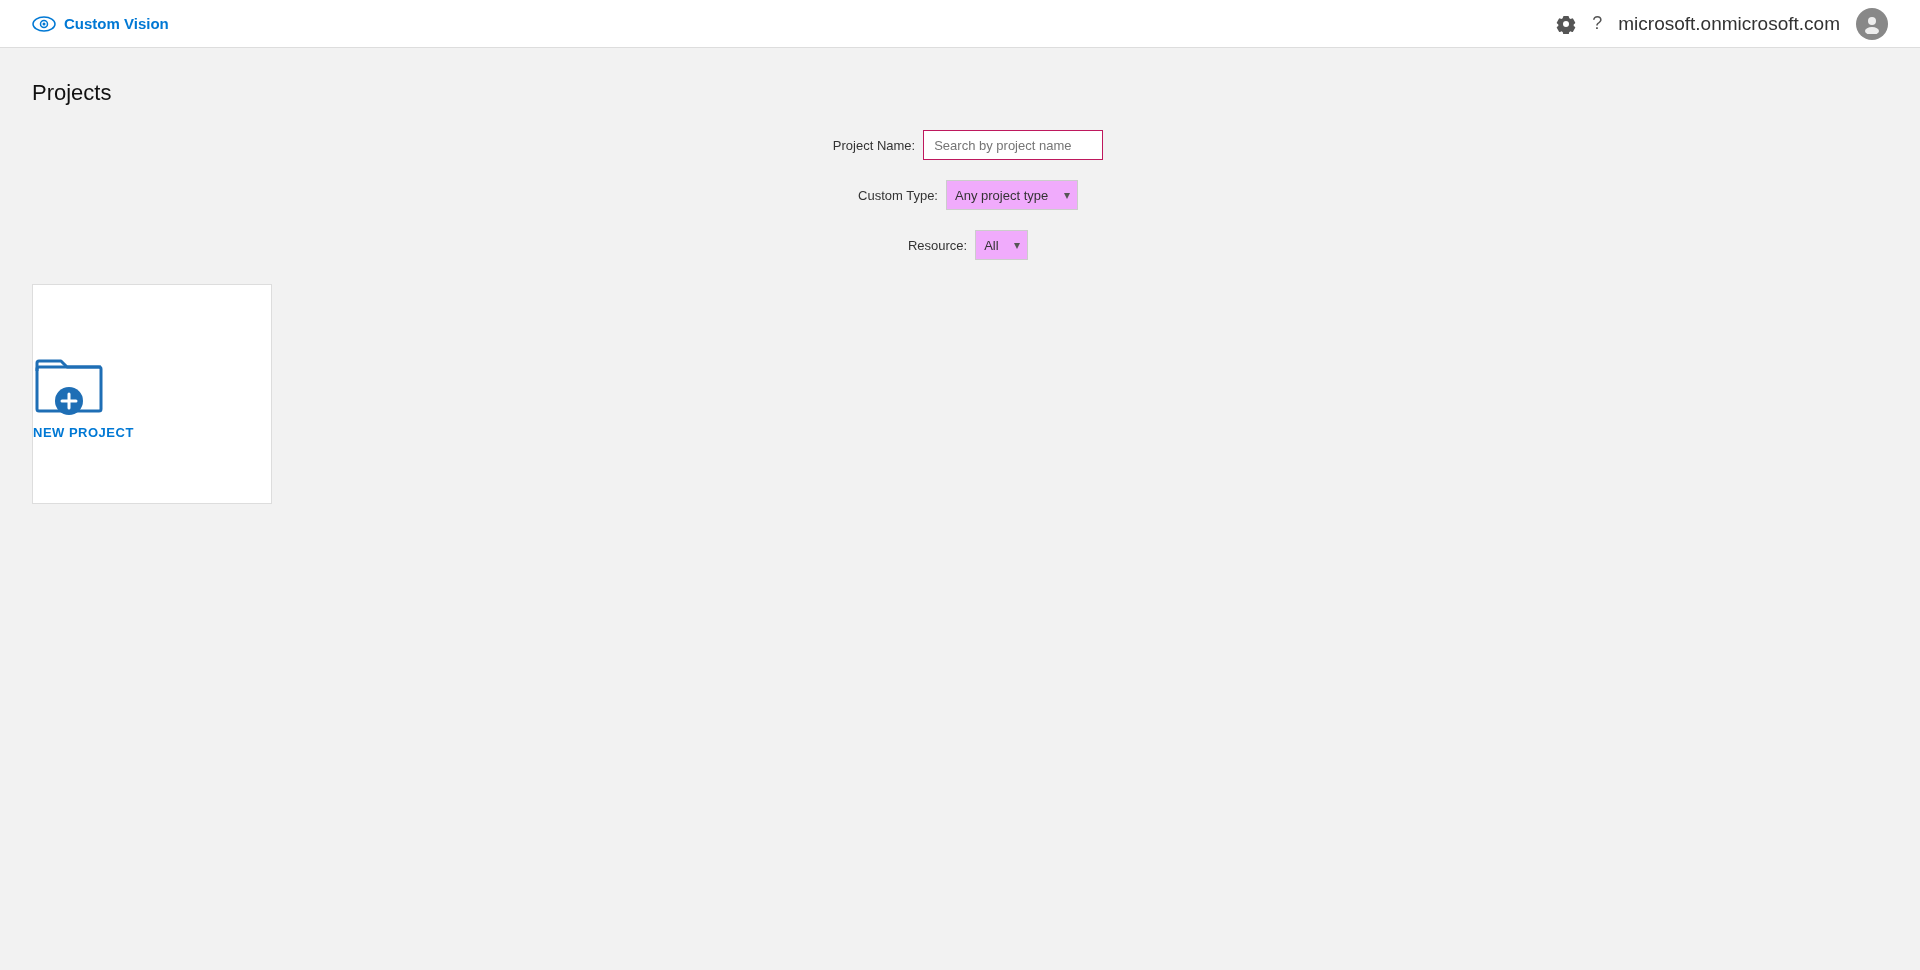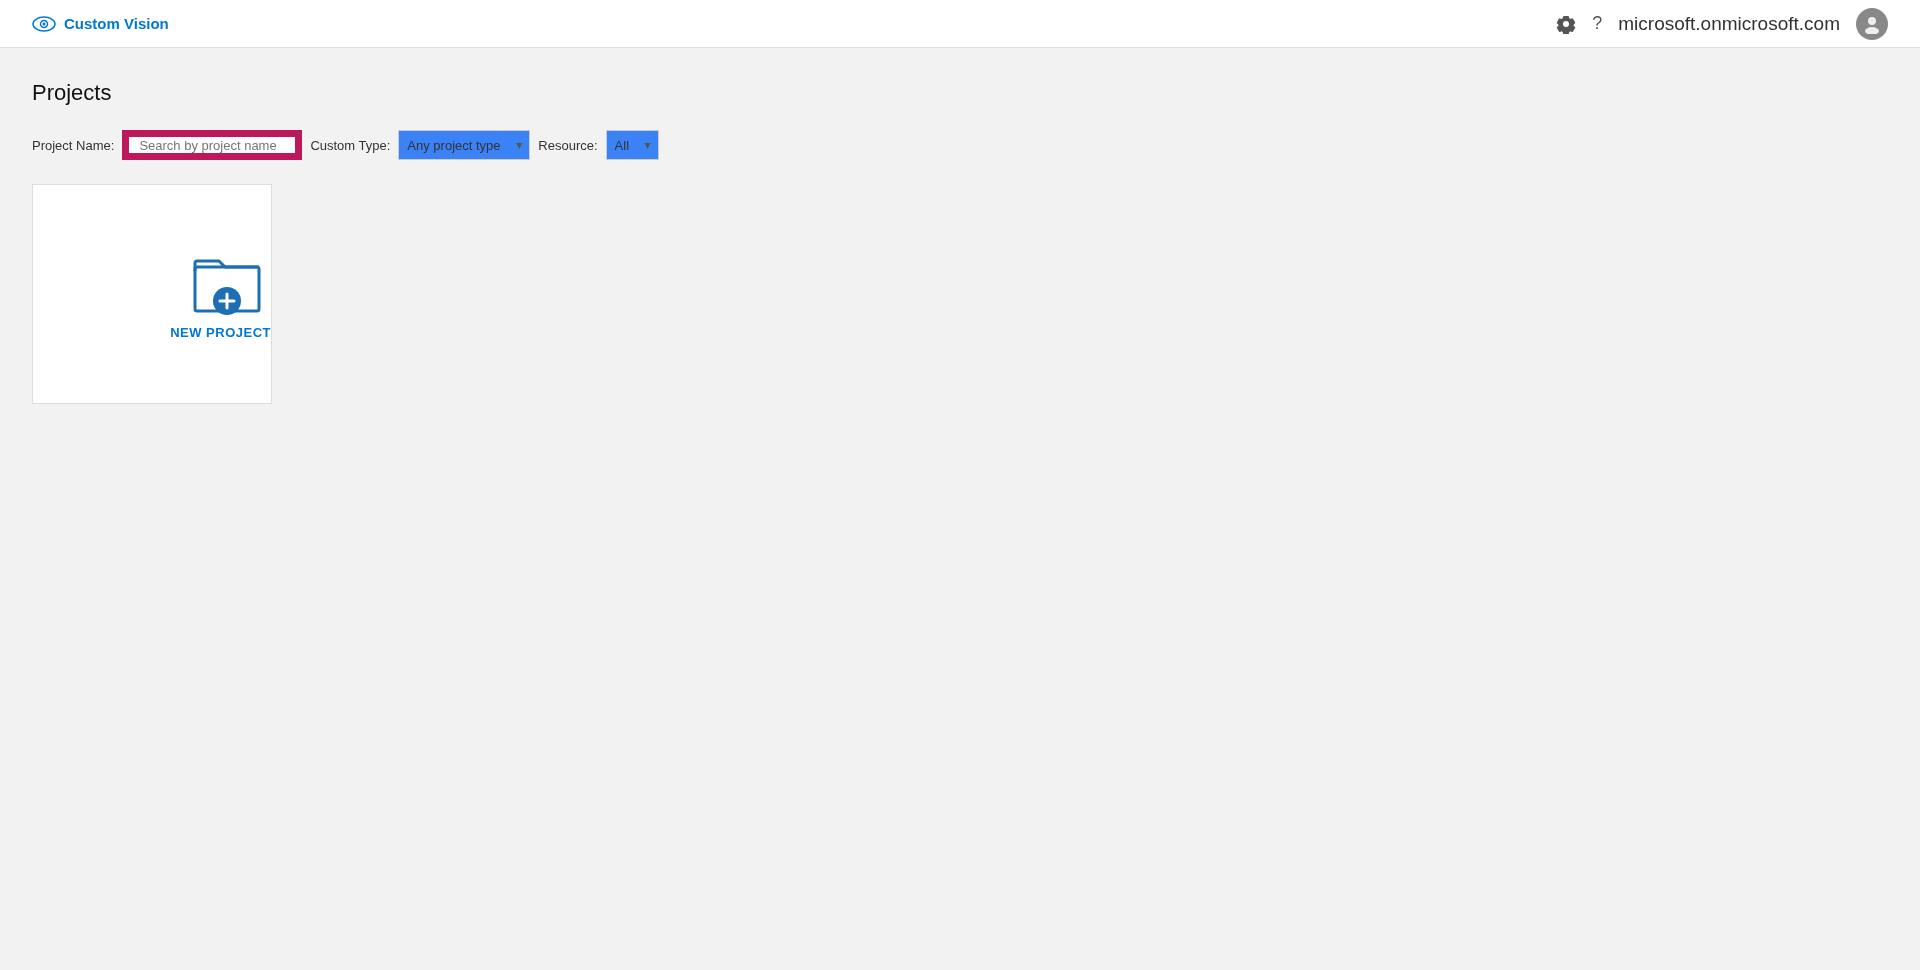--- a/index.html
+++ b/index.html
@@ -80,50 +80,51 @@
       font-size: 22px;
       font-weight: 400;
       color: #111;
       margin-bottom: 24px;
     }
 
     
     .filters-row {
       display: flex;
       align-items: center;
-      gap: 8px;
+      gap: 20px;
       margin-bottom: 24px;
+      flex-direction: column;
     }
 
     .filter-group {
       display: flex;
       align-items: center;
       gap: 8px;
     }
 
     .filter-label {
       font-size: 13px;
       color: #333;
       white-space: nowrap;
     }
 
     .filter-input {
-      border: 7px solid #be185d;
+      border: 1px solid #be185d;
       background: #fff;
       padding: 5px 10px;
       font-size: 13px;
       color: #999;
       width: 180px;
       height: 30px;
       outline: none;
     }
 
     .filter-select {
       border: 1px solid #ccc;
-      background: #3b82f6;
+      background: #f0abfc;
       padding: 5px 8px;
       font-size: 13px;
       color: #333;
       height: 30px;
       cursor: pointer;
       appearance: none;
       -webkit-appearance: none;
       padding-right: 28px;
       position: relative;
     }
@@ -153,21 +154,21 @@
     }
 
     
     .new-project-card {
       width: 240px;
       height: 220px;
       background: #fff;
       border: 1px solid #ddd;
       display: flex;
       flex-direction: column;
-      align-items: flex-end;
+      align-items: flex-start;
       justify-content: center;
       cursor: pointer;
       gap: 8px;
     }
 
     .new-project-label {
       font-size: 13px;
       font-weight: 700;
       color: #0078d4;
       letter-spacing: 0.5px;

